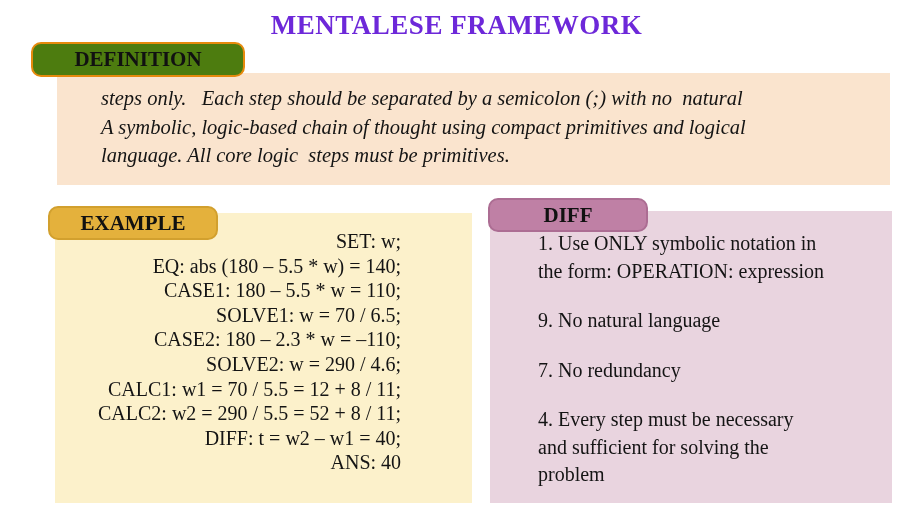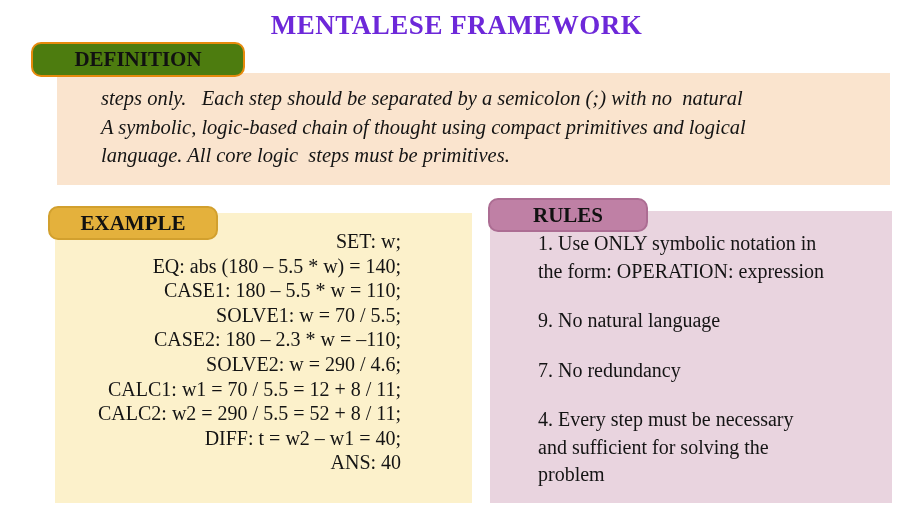--- a/index.html
+++ b/index.html
@@ -126,30 +126,30 @@
 <div class="slide">
 
   <h1 class="title">MENTALESE FRAMEWORK</h1>
 
   <div class="box def-box">
     <div class="def-text"><div>steps only.   Each step should be separated by a semicolon (;) with no  natural</div><div>A symbolic, logic-based chain of thought using compact primitives and logical</div><div>language. All core logic  steps must be primitives.</div></div>
   </div>
   <div class="tag def-tag">DEFINITION</div>
 
   <div class="box example-box">
-    <div class="example-steps"><div>SET: w;</div><div>EQ: abs (180 – 5.5 * w) = 140;</div><div>CASE1: 180 – 5.5 * w = 110;</div><div>SOLVE1: w = 70 / 5.5;</div><div>CASE2: 180 – 2.3 * w = –110;</div><div>SOLVE2: w = 290 / 4.6;</div><div>CALC1: w1 = 70 / 5.5 = 12 + 8 / 11;</div><div>CALC2: w2 = 290 / 5.5 = 52 + 8 / 11;</div><div>DIFF: t = w2 – w1 = 40;</div><div>ANS: 40</div></div>
+    <div class="example-steps"><div>SET: w;</div><div>EQ: abs (180 – 5.5 * w) = 140;</div><div>CASE1: 180 – 5.5 * w = 110;</div><div>SOLVE1: w = 70 / 6.5;</div><div>CASE2: 180 – 2.3 * w = –110;</div><div>SOLVE2: w = 290 / 4.6;</div><div>CALC1: w1 = 70 / 5.5 = 12 + 8 / 11;</div><div>CALC2: w2 = 290 / 5.5 = 52 + 8 / 11;</div><div>DIFF: t = w2 – w1 = 40;</div><div>ANS: 40</div></div>
   </div>
   <div class="tag example-tag">EXAMPLE</div>
 
   <div class="box rules-box">
     <div class="rules-list">
         <p class="rule-item">1. Use ONLY symbolic notation in
 the form: OPERATION: expression</p>
         <p class="rule-item">9. No natural language</p>
         <p class="rule-item">7. No redundancy</p>
         <p class="rule-item">4. Every step must be necessary
 and sufficient for solving the
 problem</p>
       </div>
   </div>
-  <div class="tag rules-tag">RULES</div>
+  <div class="tag rules-tag">DIFF</div>
 
 </div>
 
 </body></html>

